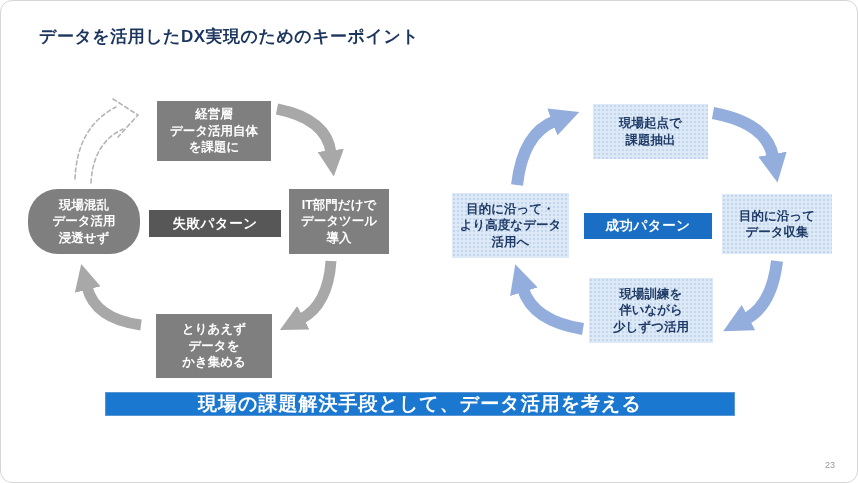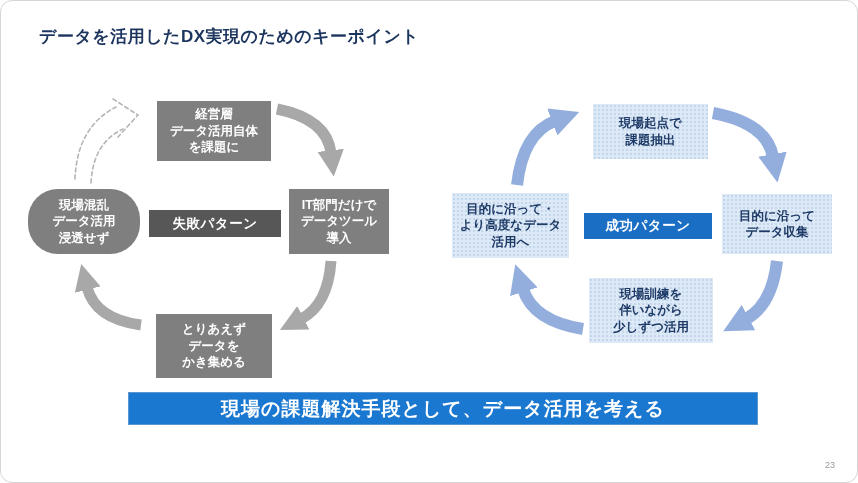--- a/index.html
+++ b/index.html
@@ -25,21 +25,21 @@
     background-size:4px 4px;
   }
   .clabel{
     position:absolute;display:flex;align-items:center;justify-content:center;
     color:#ffffff;font-weight:bold;font-size:13.5px;letter-spacing:.5px;
   }
   .flabel{background:#575757;}
   .slabel{background:#1a6fc4;}
   .arrows{position:absolute;pointer-events:none;}
   .banner{
-    position:absolute;left:127px;top:391px;width:630px;height:33px;
+    position:absolute;left:104px;top:391px;width:630px;height:24px;
     background:#1b78d0;border:1px solid #5a96d2;box-sizing:border-box;
     display:flex;align-items:center;justify-content:center;
   }
   .banner span{color:#ffffff;font-weight:bold;font-size:19px;letter-spacing:1px;}
   .pagenum{position:absolute;right:22px;bottom:12px;font-size:9px;color:#999999;}
 </style>
 </head>
 <body>
 
 <div class="slide">

